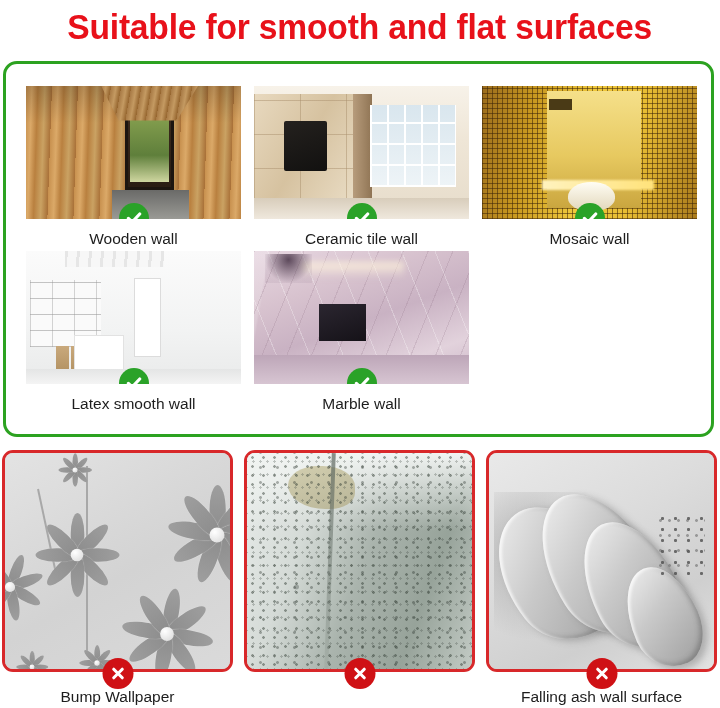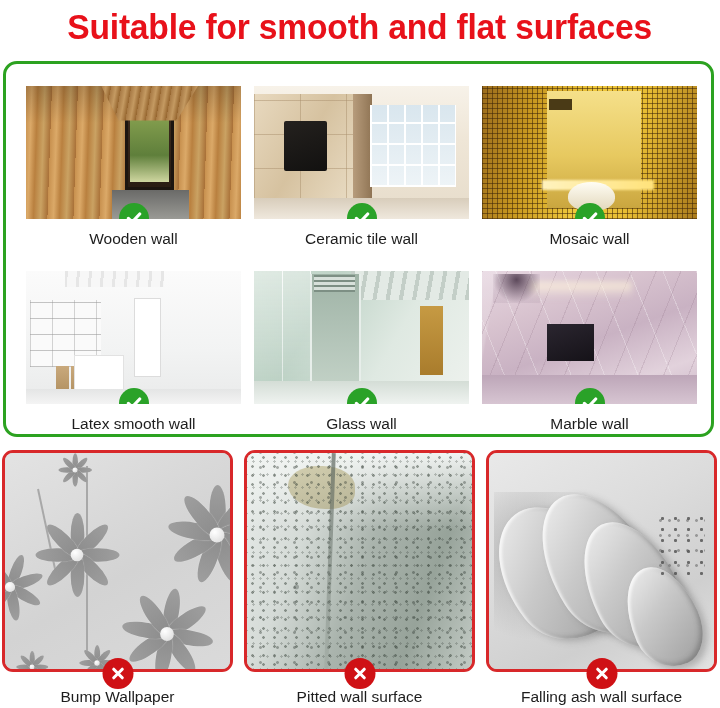--- a/index.html
+++ b/index.html
@@ -46,21 +46,21 @@
     box-sizing: border-box;
     background: #ffffff;
   }
   .good-grid {
     position: absolute;
     left: 20px;
     top: 22px;
     width: 671px;
     display: flex;
     flex-direction: column;
-    gap: 24px;
+    gap: 4px;
   }
   .good-row {
     display: flex;
     gap: 13px;
   }
   .good-cell {
     width: 215px;
     position: relative;
   }
   .good-photo {
@@ -555,38 +555,20 @@
           <div class="lat-floor"></div>
           <div class="badge check">
             <svg width="18" height="18" viewBox="0 0 24 24" aria-hidden="true">
               <path d="M4.5 12.4 L9.6 17.4 L19.6 6.6" fill="none" stroke="#ffffff" stroke-width="4.2" stroke-linecap="round" stroke-linejoin="round"></path>
             </svg>
           </div>
         </div>
         <div class="good-label">Latex smooth wall</div>
       </div>
 
-      <div class="good-cell">
-        <div class="good-photo">
-          <div class="ph ph-glass"></div>
-          <div class="gl-ceil"></div>
-          <div class="gl-panel" style="left:0;width:13%"></div>
-          <div class="gl-panel" style="left:13%;width:13%"></div>
-          <div class="gl-lift"></div>
-          <div class="gl-vent"></div>
-          <div class="gl-door"></div>
-          <div class="gl-floor"></div>
-          <div class="badge check">
-            <svg width="18" height="18" viewBox="0 0 24 24" aria-hidden="true">
-              <path d="M4.5 12.4 L9.6 17.4 L19.6 6.6" fill="none" stroke="#ffffff" stroke-width="4.2" stroke-linecap="round" stroke-linejoin="round"></path>
-            </svg>
-          </div>
-        </div>
-        <div class="good-label">Glass wall</div>
-      </div>
 
       <div class="good-cell">
         <div class="good-photo">
           <div class="ph ph-marble"></div>
           <div class="mar-veins"></div>
           <div class="mar-glow"></div>
           <div class="mar-chandelier"></div>
           <div class="mar-tv"></div>
           <div class="mar-floor"></div>
           <div class="badge check">
@@ -709,21 +691,20 @@
       <div class="pit-light"></div>
       <div class="pit-patch"></div>
       <div class="pit-speckle"></div>
       <div class="pit-edge"></div>
     </div>
     <div class="badge cross" style="bottom:auto;top:208px;">
       <svg width="17" height="17" viewBox="0 0 24 24" aria-hidden="true">
         <path d="M6 6 L18 18 M18 6 L6 18" fill="none" stroke="#ffffff" stroke-width="4.4" stroke-linecap="round"></path>
       </svg>
     </div>
-    <div class="bad-label">Pitted wall surface</div>
   </div>
 
   <div class="bad-cell">
     <div class="bad-card">
       <div class="ph ph-ash"></div>
       <div class="ash-shadow"></div>
       <div class="ash-flake" style="left:6%;top:22%;width:48%;height:66%;transform:rotate(-38deg);"></div>
       <div class="ash-flake" style="left:26%;top:16%;width:44%;height:70%;transform:rotate(-32deg);"></div>
       <div class="ash-flake" style="left:44%;top:30%;width:38%;height:62%;transform:rotate(-28deg);"></div>
       <div class="ash-flake" style="left:62%;top:52%;width:30%;height:48%;transform:rotate(-24deg);"></div>

